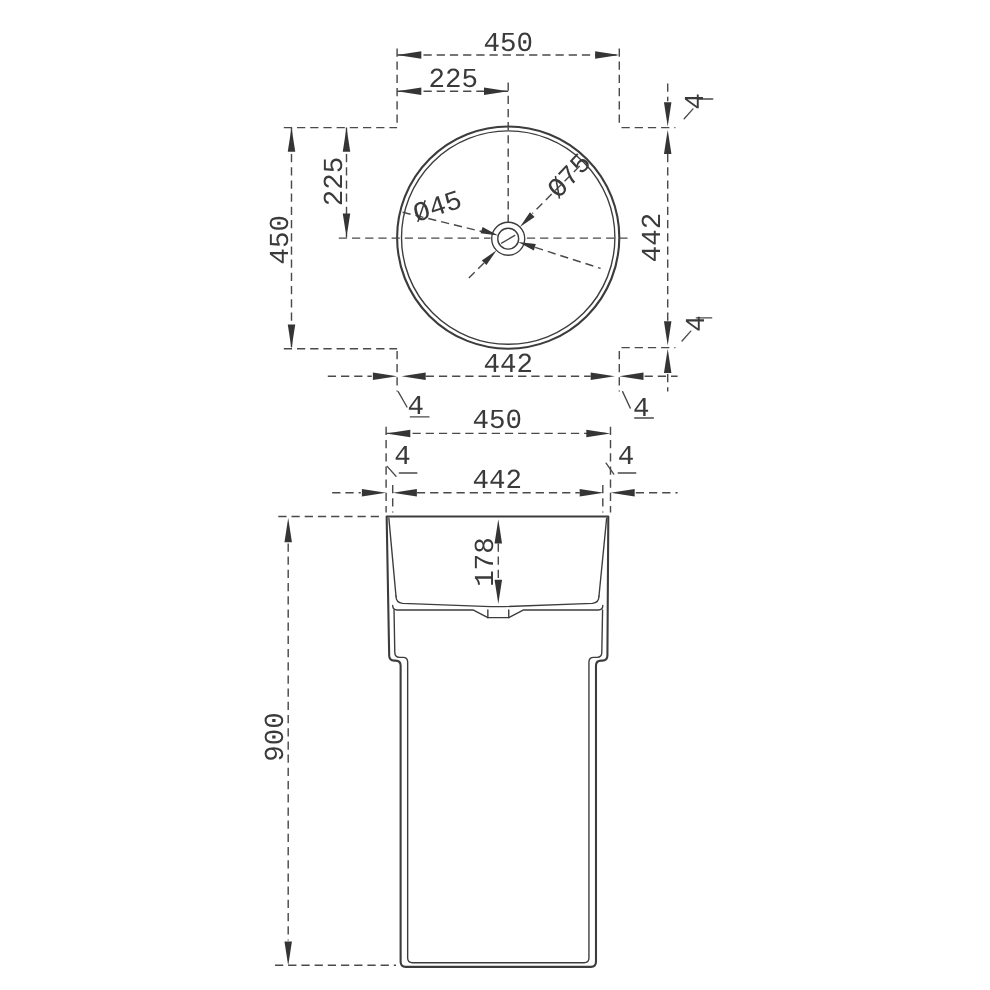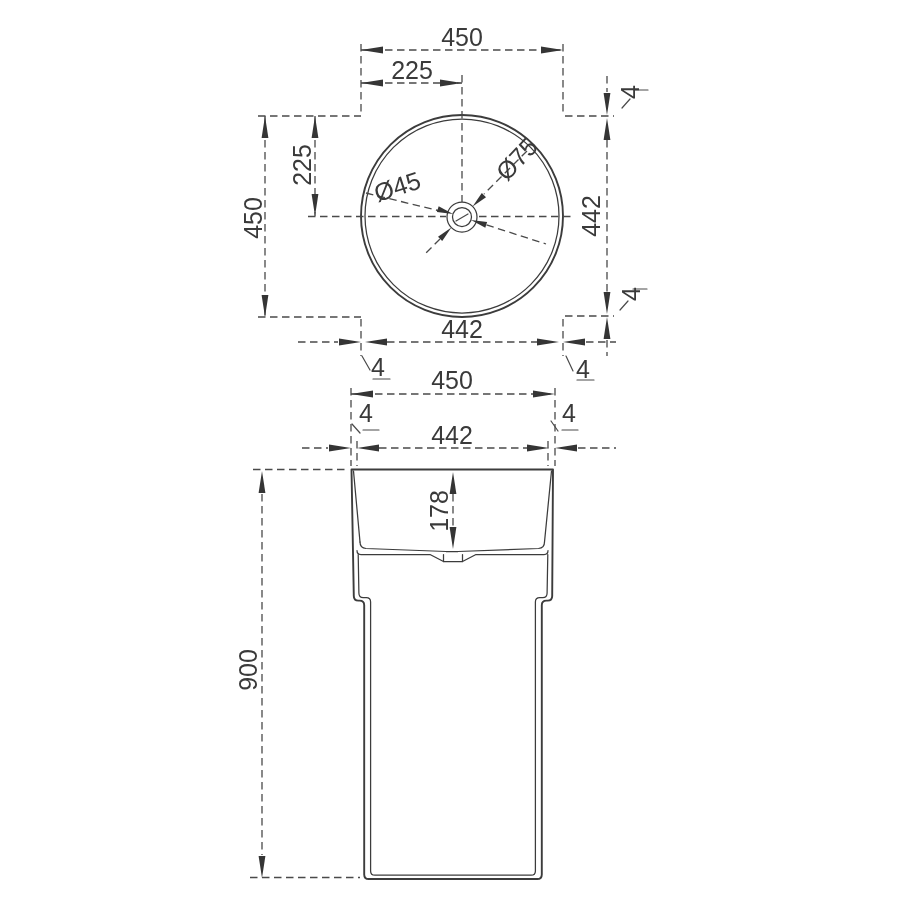--- a/index.html
+++ b/index.html
@@ -1,17 +1,17 @@
 <!DOCTYPE html>
 <html><head>
 <meta charset="utf-8">
 <style>
   html,body{margin:0;padding:0;background:#fff;}
   .stage{position:relative;width:900px;height:900px;background:#fff;overflow:hidden;
-         font-family:Liberation Sans, sans-serif;}
+         font-family:Liberation Mono, monospace;}
   svg{position:absolute;left:0;top:0;}
   .outline{fill:none;stroke:#3c3c3c;stroke-width:1.9;stroke-linejoin:round;stroke-linecap:round;}
   .thin{fill:none;stroke:#3c3c3c;stroke-width:1.25;stroke-linejoin:round;stroke-linecap:round;}
   .dash{fill:none;stroke:#4a4a4a;stroke-width:1.3;stroke-dasharray:7.5 4.5;stroke-linecap:butt;}
   .lead{fill:none;stroke:#4a4a4a;stroke-width:1.2;stroke-linecap:round;}
   .arr{fill:#353535;stroke:none;}
   text{font-size:25px;fill:#3a3a3a;}
   .mid{text-anchor:middle;}
 </style>
 </head>

